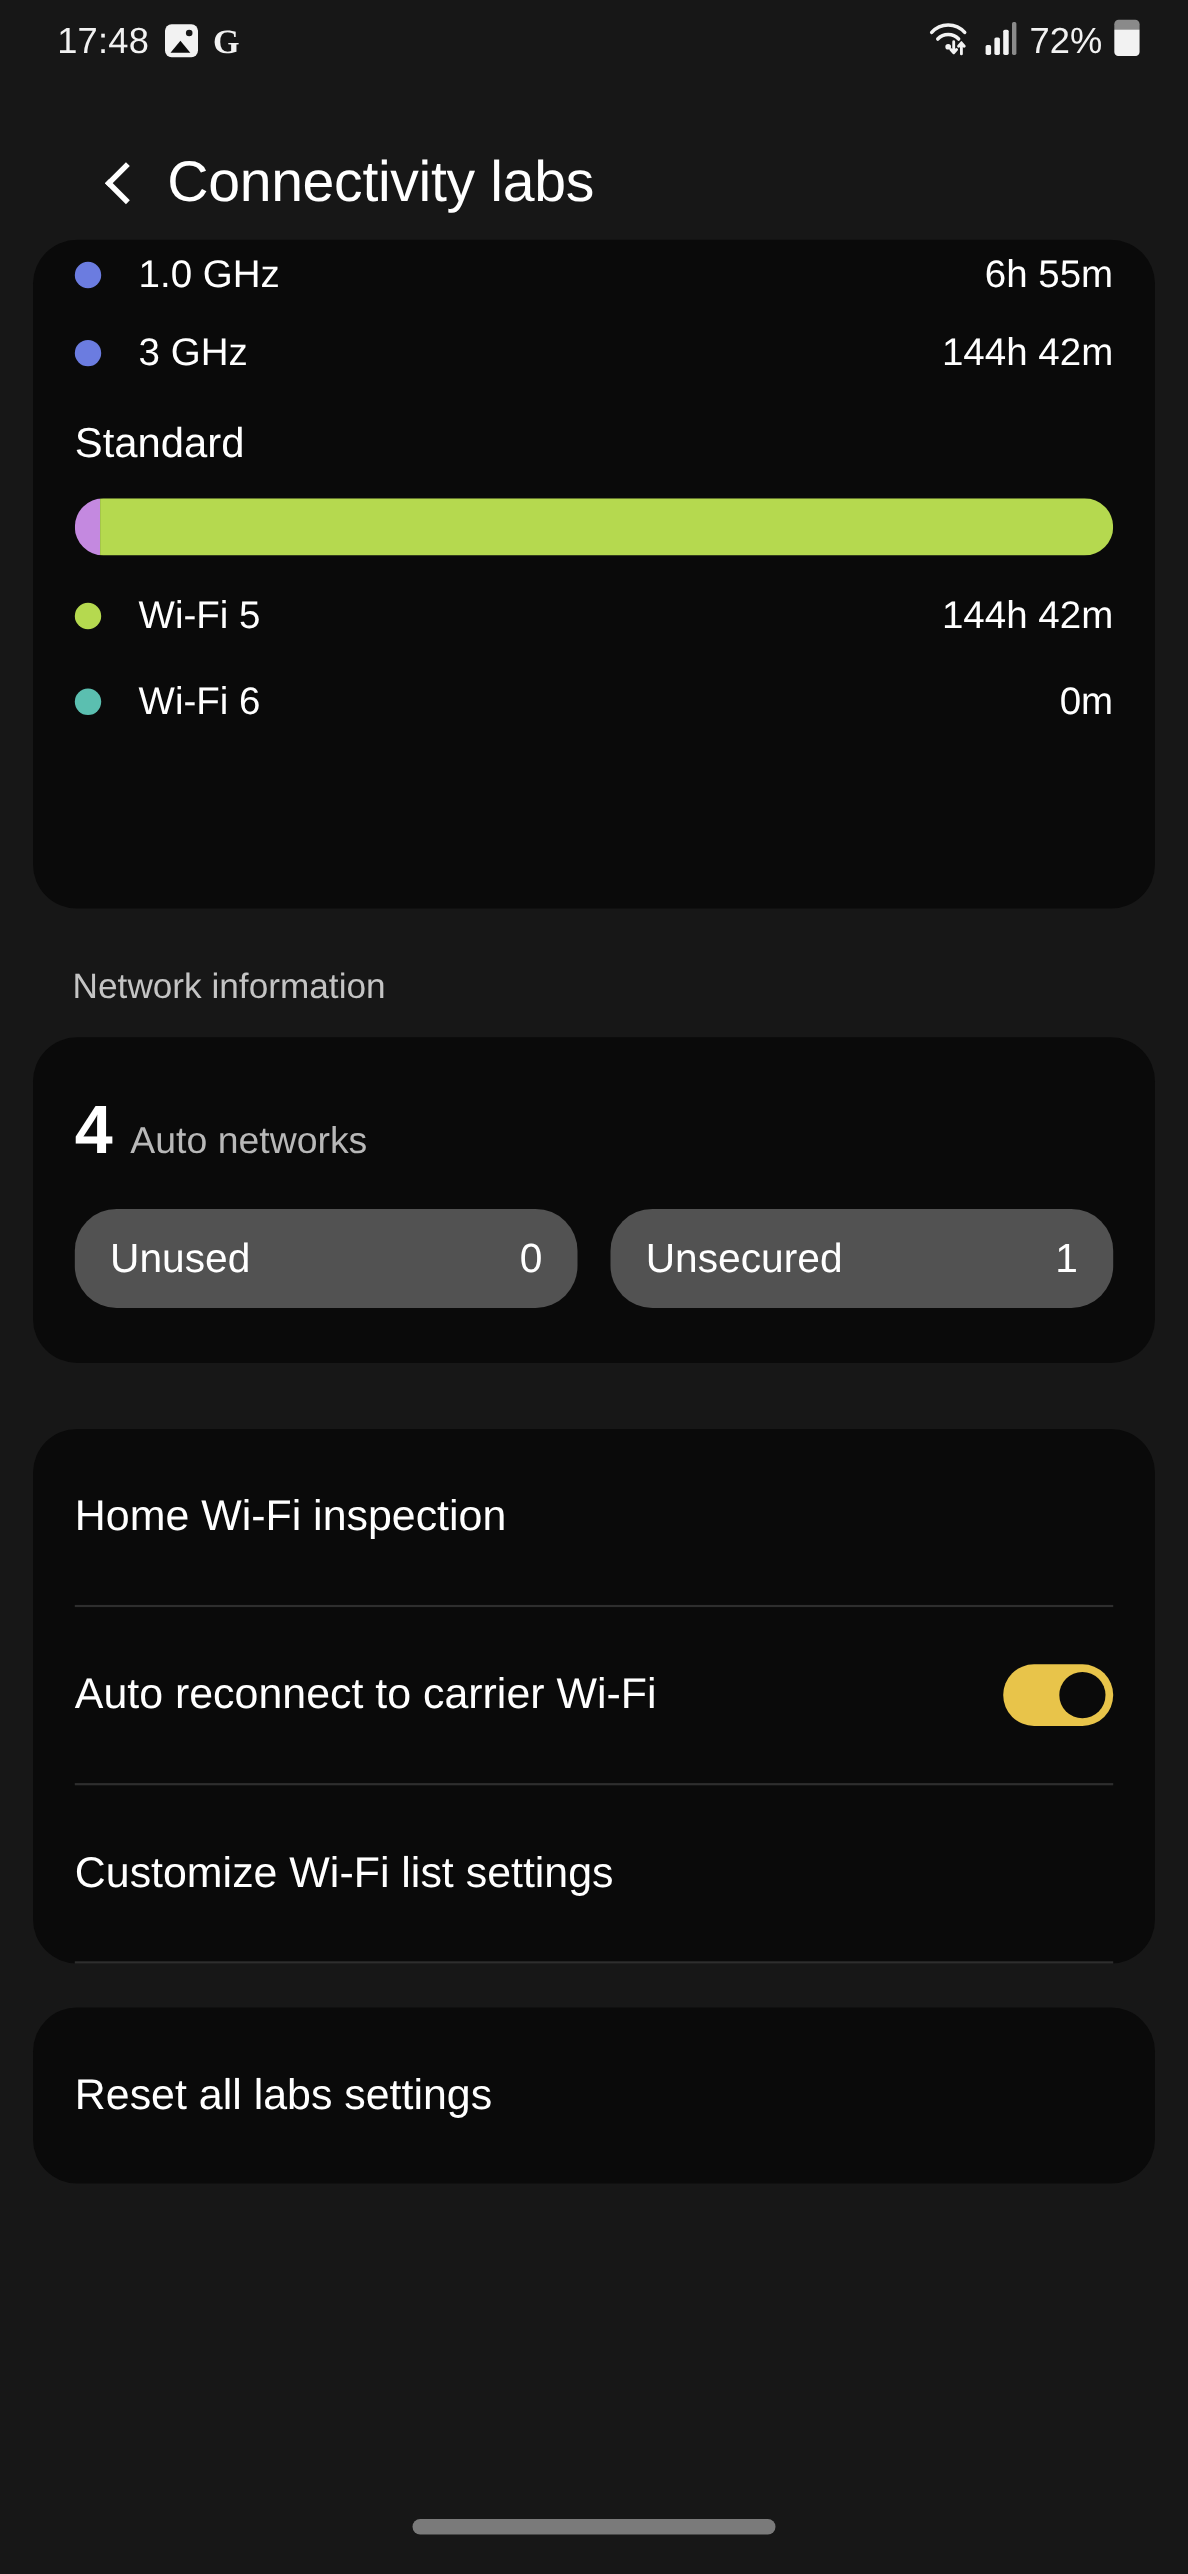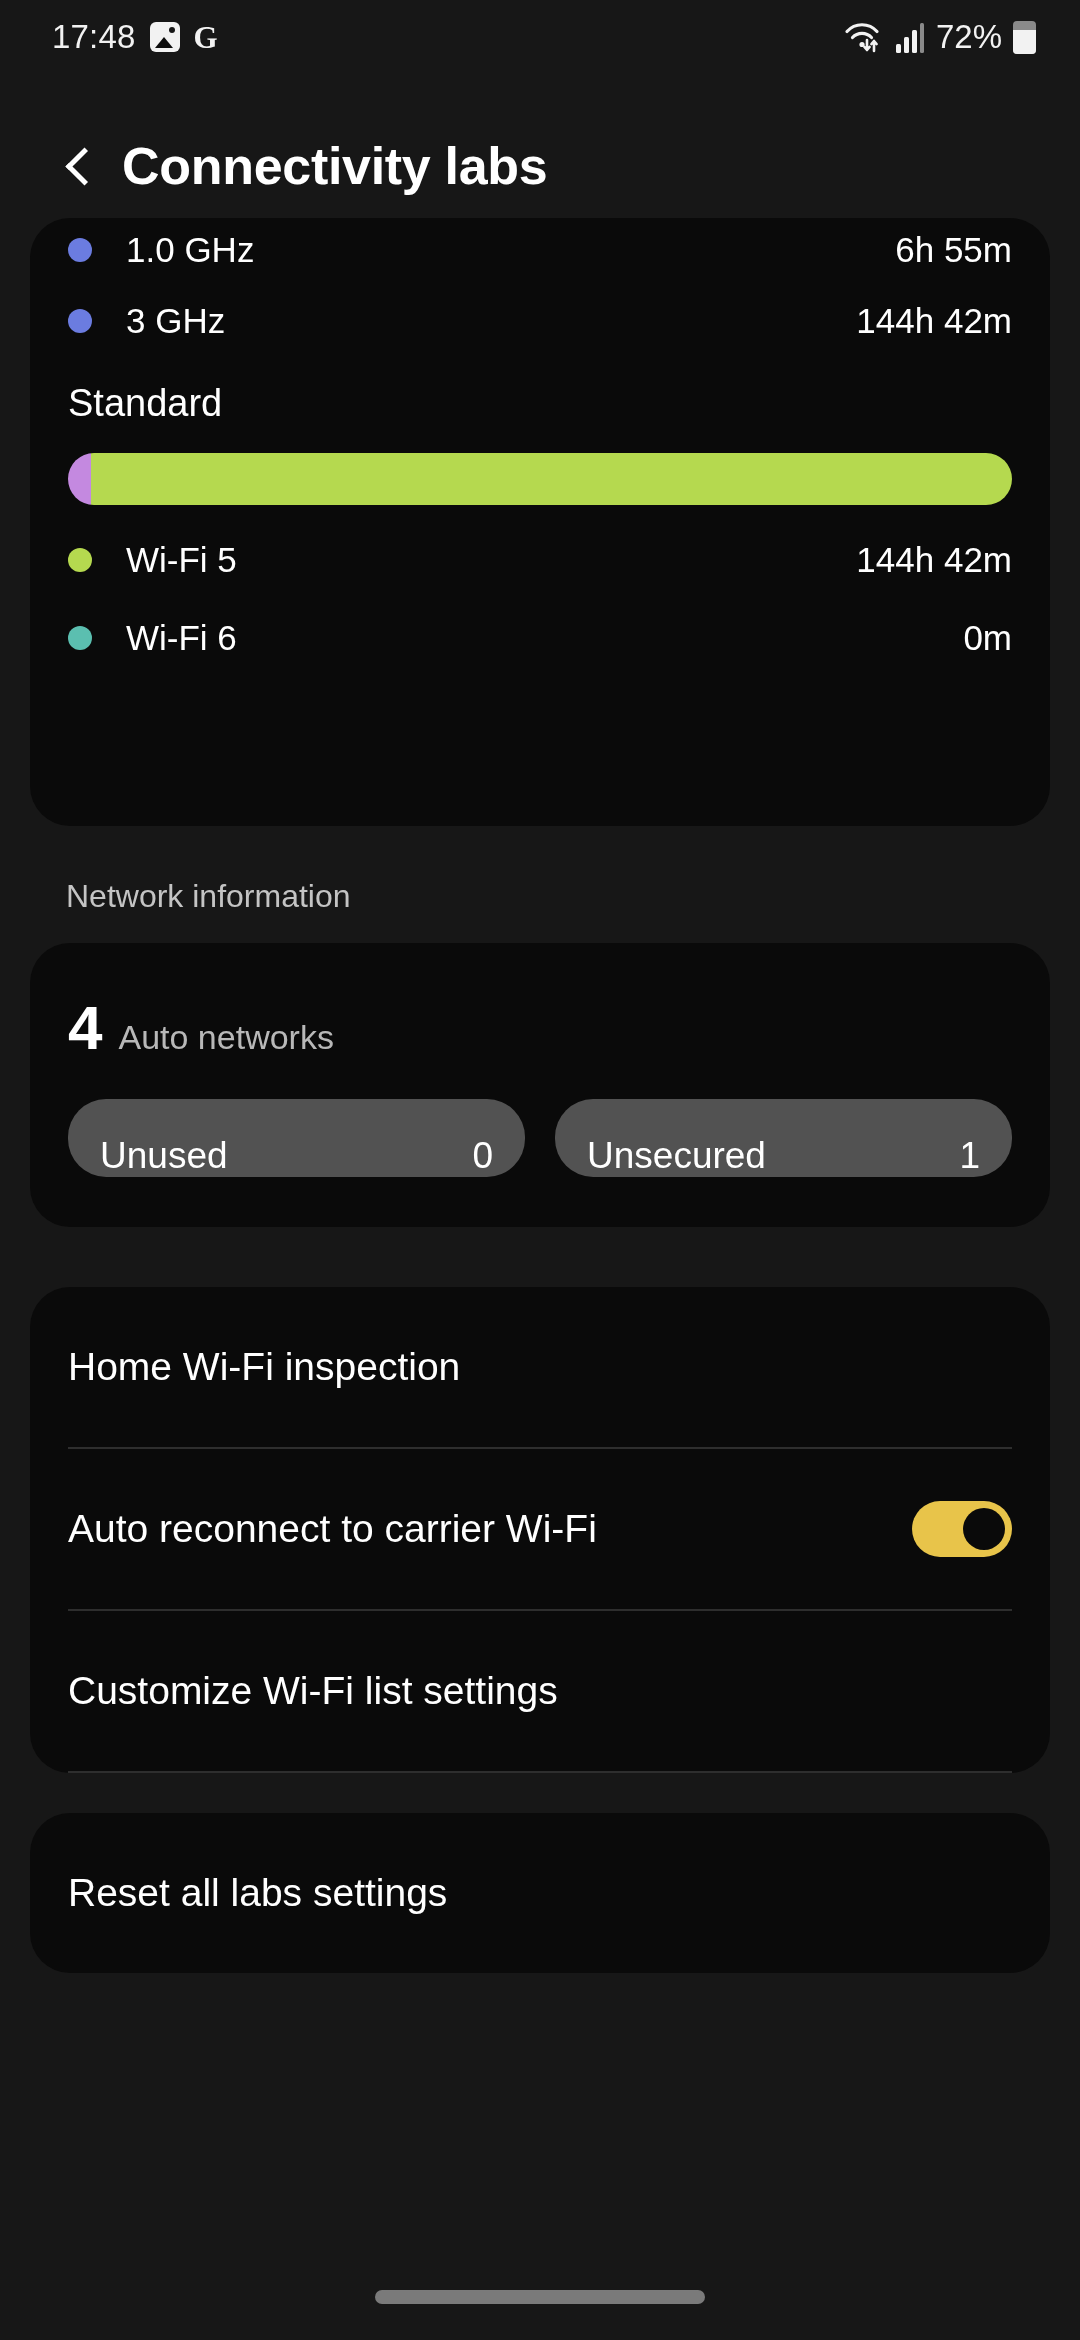--- a/index.html
+++ b/index.html
@@ -11,21 +11,21 @@
   }
   body { position:relative; }
 
   
   .statusbar {
     height:74px; display:flex; align-items:center;
     padding:0 44px 0 52px; color:#f2f2f2;
   }
   .sb-left { display:flex; align-items:center; gap:14px;text-align:center; }
   .sb-time { font-size:33px; letter-spacing:.2px; }
-  .sb-right { margin-left:auto; display:flex; align-items:center; gap:11px; }
+  .sb-right { margin-left:auto; display:flex; align-items:flex-start; gap:11px; }
   .sb-batt-text { font-size:33px; }
   .icon-img {
     width:30px; height:30px; background:#f2f2f2; border-radius:6px;
     position:relative; overflow:hidden;
   }
   .icon-img::before {
     content:""; position:absolute; left:5px; bottom:4px;
     width:0; height:0;
     border-left:9px solid transparent; border-right:9px solid transparent;
     border-bottom:11px solid #f2f2f2; filter:invert(1);
@@ -40,21 +40,21 @@
   }
   .battery {
     width:23px; height:33px; border-radius:4px; background:#8a8a8a;
     position:relative; overflow:hidden;
   }
   .battery-fill {
     position:absolute; left:0; right:0; bottom:0; height:72%; background:#f2f2f2;
   }
 
   
-  .header { display:flex; align-items:center; gap:28px; padding:62px 0 44px 60px;font-weight:bold; }
+  .header { display:flex; align-items:center; gap:28px; padding:62px 0 44px 90px; }
   .back-chevron { width:34px; height:34px; position:relative; flex:none; }
   .back-chevron::before {
     content:""; position:absolute; left:11px; top:4px;
     width:22px; height:22px;
     border-left:5px solid #ffffff; border-bottom:5px solid #ffffff;
     transform:rotate(45deg);
   }
   .page-title { font-size:52px; color:#ffffff; letter-spacing:-.3px; }
 
   
@@ -91,22 +91,22 @@
     font-size:32px; color:#c4c4c4; padding:52px 0 28px 66px;
   }
 
   
   .netinfo-card { padding:54px 38px 50px 38px; }
   .saved-line { display:flex; align-items:baseline; gap:16px; }
   .saved-count { font-size:62px; color:#ffffff; font-weight:bold; line-height:1; }
   .saved-text { font-size:34px; color:#b8b8b8; }
   .chips { display:flex; gap:30px; margin-top:40px; }
   .chip {
-    flex:1; background:#525252; border-radius:38px; height:78px;
-    display:flex; align-items:flex-end; padding:0 32px;
+    flex:1; background:#525252; border-radius:38px; height:90px;
+    display:flex; align-items:center; padding:0 32px;
   }
   .chip-label { font-size:37px; color:#ffffff; }
   .chip-value { font-size:37px; color:#ffffff; margin-left:auto; }
 
   
   .list-card { margin-top:60px; }
   .list-item {
     display:flex; align-items:center; min-height:160px; padding:0 38px;
     position:relative;
   }

